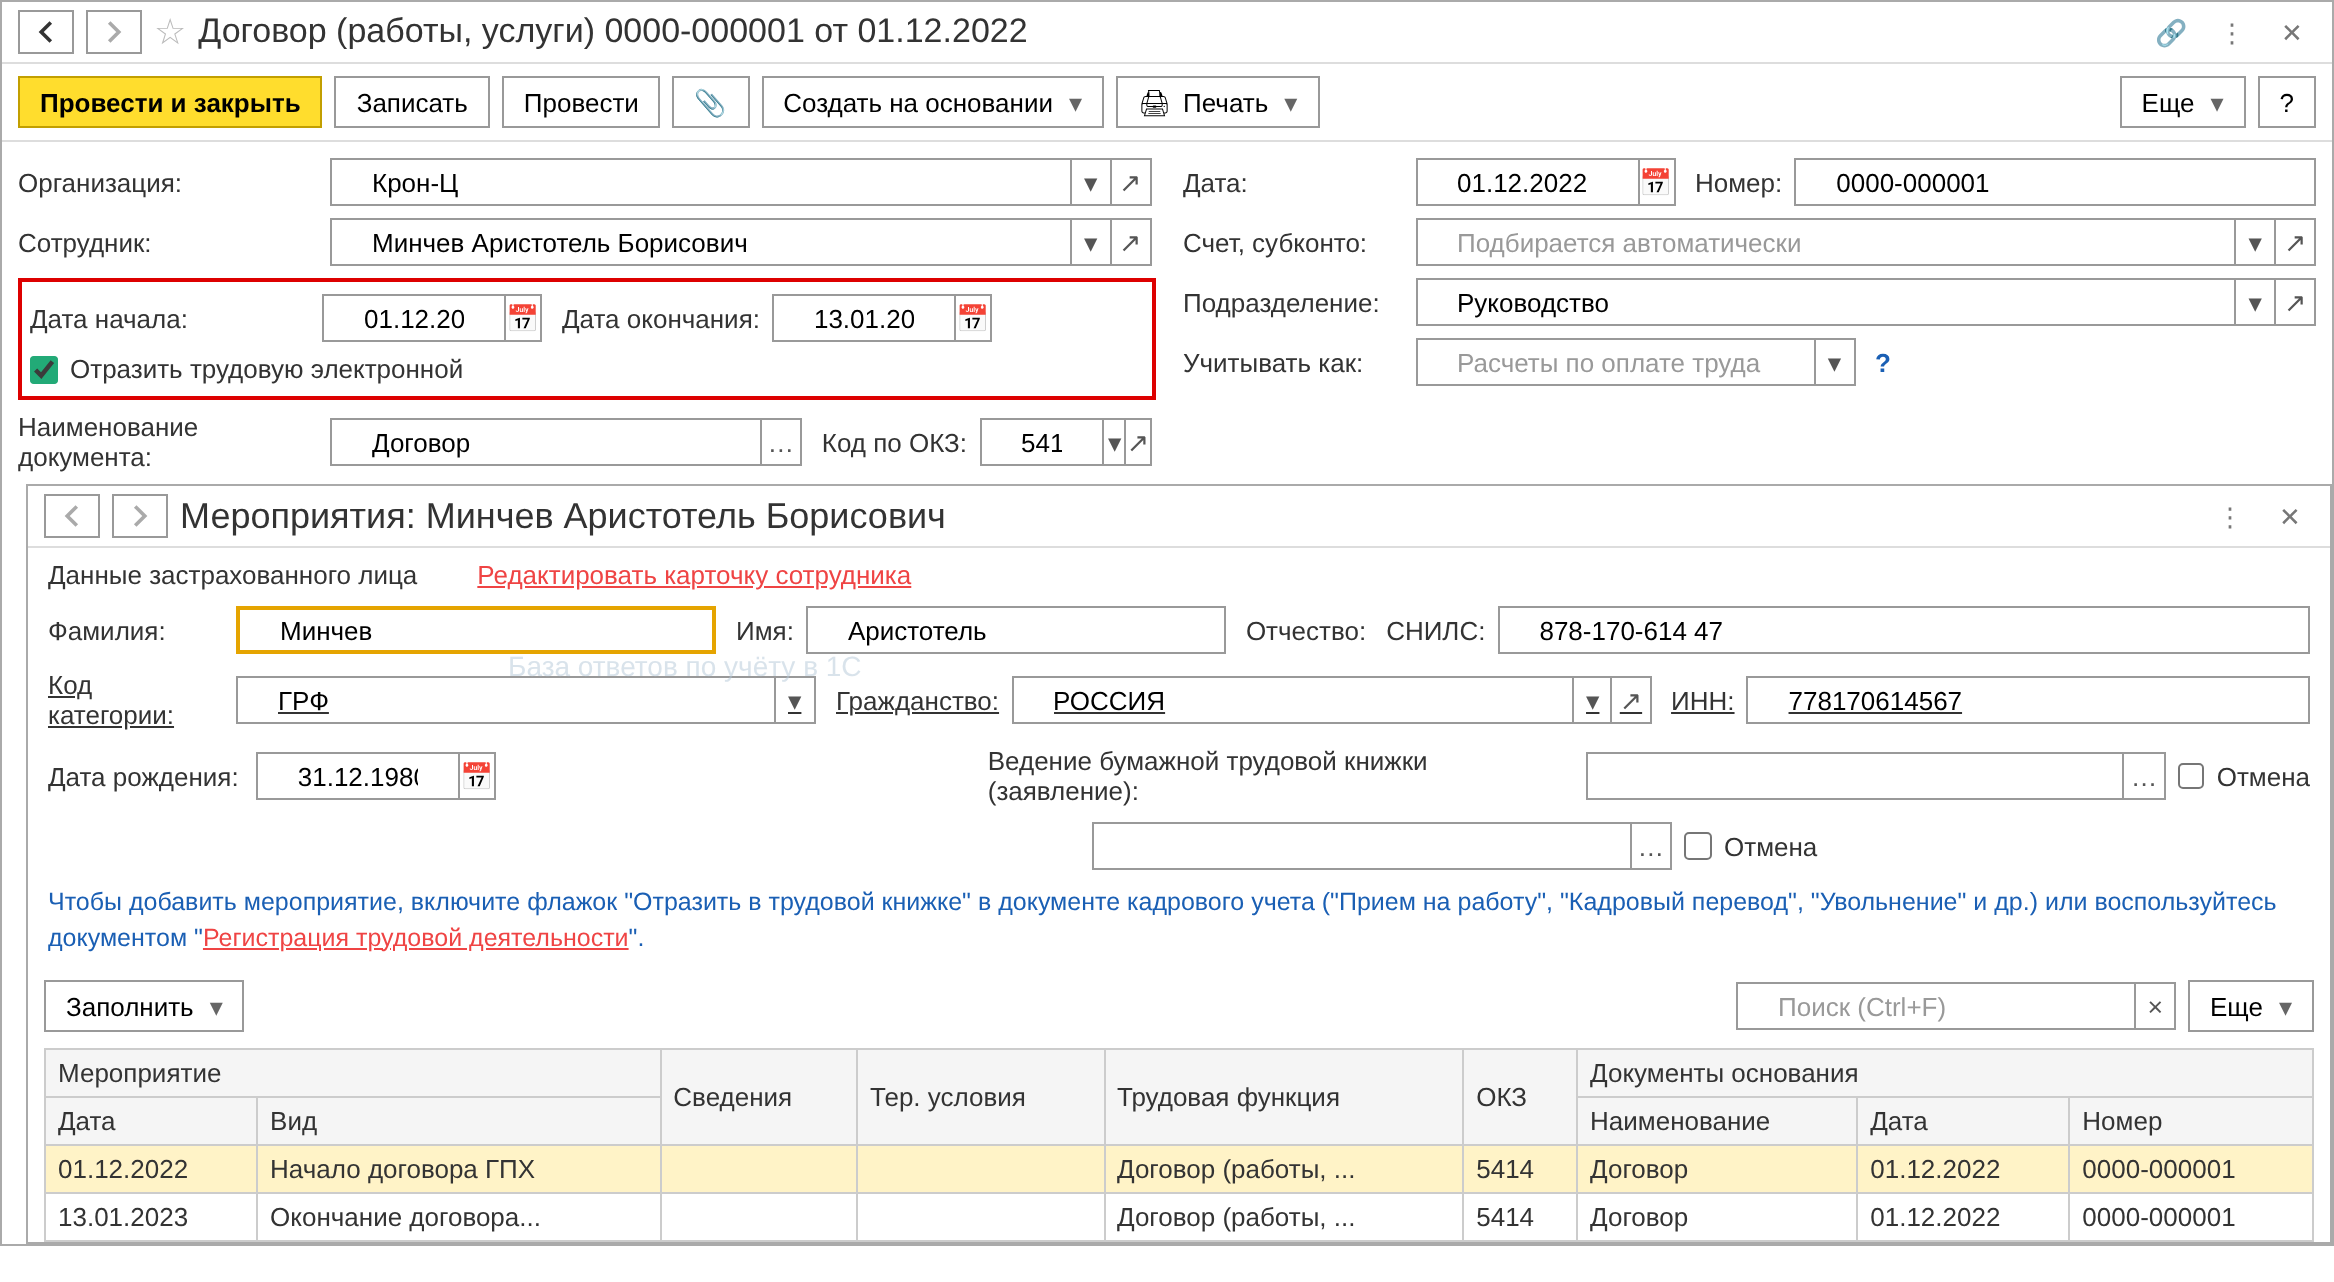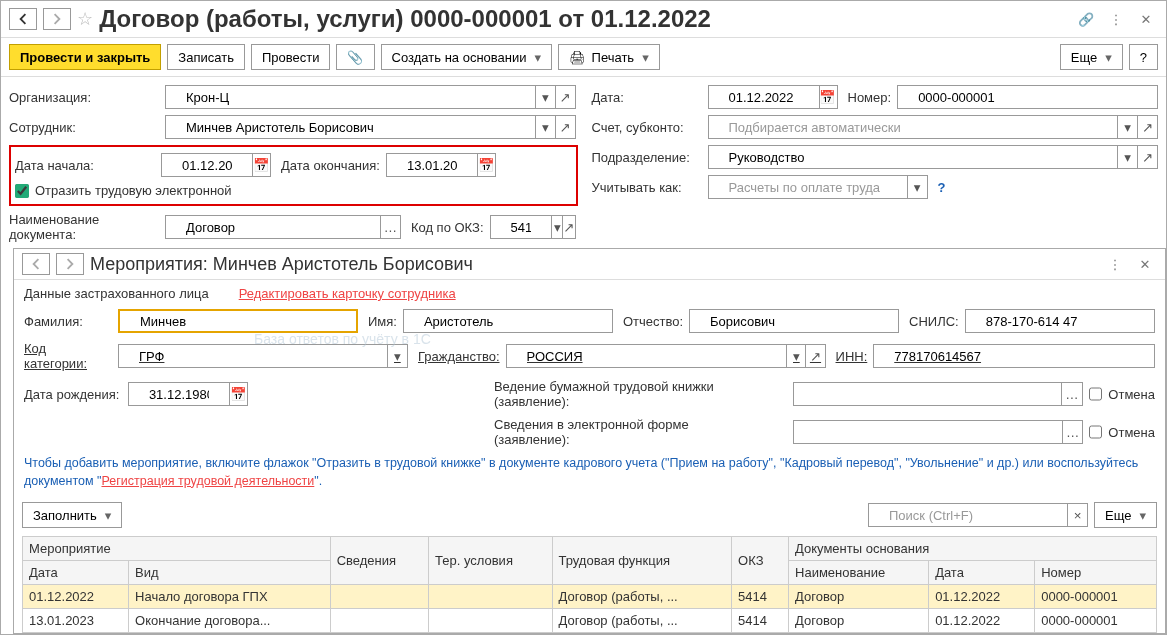--- a/index.html
+++ b/index.html
@@ -2,21 +2,21 @@
 <html><head>
 <meta charset="utf-8">
 <style>
 * { box-sizing: border-box; margin: 0; padding: 0; font-family: Arial, sans-serif; }
 body { background: #fff; font-size: 13px; color: #333; }
 .window { border: 1px solid #aaa; }
 .titlebar, .titlebar2 { display: flex; align-items: center; padding: 4px 8px; gap: 6px; border-bottom: 1px solid #ddd; }
 .nav-btn { width: 28px; height: 22px; border: 1px solid #999; background: #fff; display:flex; align-items:center; justify-content:center; cursor:pointer; }
 .nav-btn svg { width:12px; height:12px; }
 .star { color:#bbb; font-size: 18px; }
-h1.title { font-size: 24px; font-weight:bold; flex:1; }
+h1.title { font-size: 17px; font-weight:normal; flex:1; }
 h2.title { font-size: 18px; font-weight:normal; flex:1; }
 .icon-btn { width:24px; height:22px; display:flex; align-items:center; justify-content:center; cursor:pointer; color:#777; }
 .toolbar { display:flex; align-items:flex-start; padding:6px 8px; gap:6px; border-bottom:1px solid #ddd; }
 .btn { height:26px; padding:0 10px; border:1px solid #999; background:#fff; display:flex; align-items:center; gap:6px; font-size:13px; cursor:pointer; white-space:nowrap; }
 .btn.primary { background:#ffdd2d; border-color:#c29f00; font-weight:bold; }
 .btn .dd { margin-left:2px; color:#666; }
 .spacer { flex:1; }
 .form-area { display:flex; padding:8px 8px 4px; gap:16px; }
 .form-col { flex:1; display:flex; flex-direction:column; gap:6px; }
 .form-row { display:flex; align-items:center; gap:6px; }
@@ -206,23 +206,20 @@
     <div class="form-row" style="padding:4px 10px;">
       <label style="width:88px">Фамилия:</label>
       <div class="input-wrap" style="flex:0 0 240px">
             <input class="text" style="border: 2px solid rgb(229, 164, 0);" value="Минчев">
           </div>
       <label class="inl">Имя:</label>
       <div class="input-wrap" style="flex:0 0 210px">
             <input class="text" value="Аристотель" style="">
           </div>
       <label class="inl">Отчество:</label>
-      <div class="input-wrap" style="flex:0 0 210px">
-            <input class="text" value="Борисович" style="">
-          </div>
       <label class="inl">СНИЛС:</label>
       <div class="input-wrap">
             <input class="text" value="878-170-614 47" style="">
           </div>
     </div>
 
     <div class="form-row" style="padding:4px 10px;text-decoration:underline;">
       <label style="width:88px">Код категории:</label>
       <div class="input-wrap" style="flex:0 0 290px">
             <input class="text" value="ГРФ" style="">
@@ -252,21 +249,20 @@
       <div class="input-wrap" style="flex:0 0 290px">
           <input class="text" style="">
           <button class="ibtn">…</button>
         </div>
       <input type="checkbox" style="">
       <span>Отмена</span>
     </div>
 
     <div class="form-row" style="padding:4px 10px;">
       <div style="flex:0 0 460px"></div>
-      <label class="inl">Сведения в электронной форме (заявление):</label>
       <div style="flex:0 0 50px"></div>
       <div class="input-wrap" style="flex:0 0 290px">
           <input class="text" style="">
           <button class="ibtn">…</button>
         </div>
       <input type="checkbox" style="">
       <span>Отмена</span>
     </div>
 
     <div class="hinttext">

